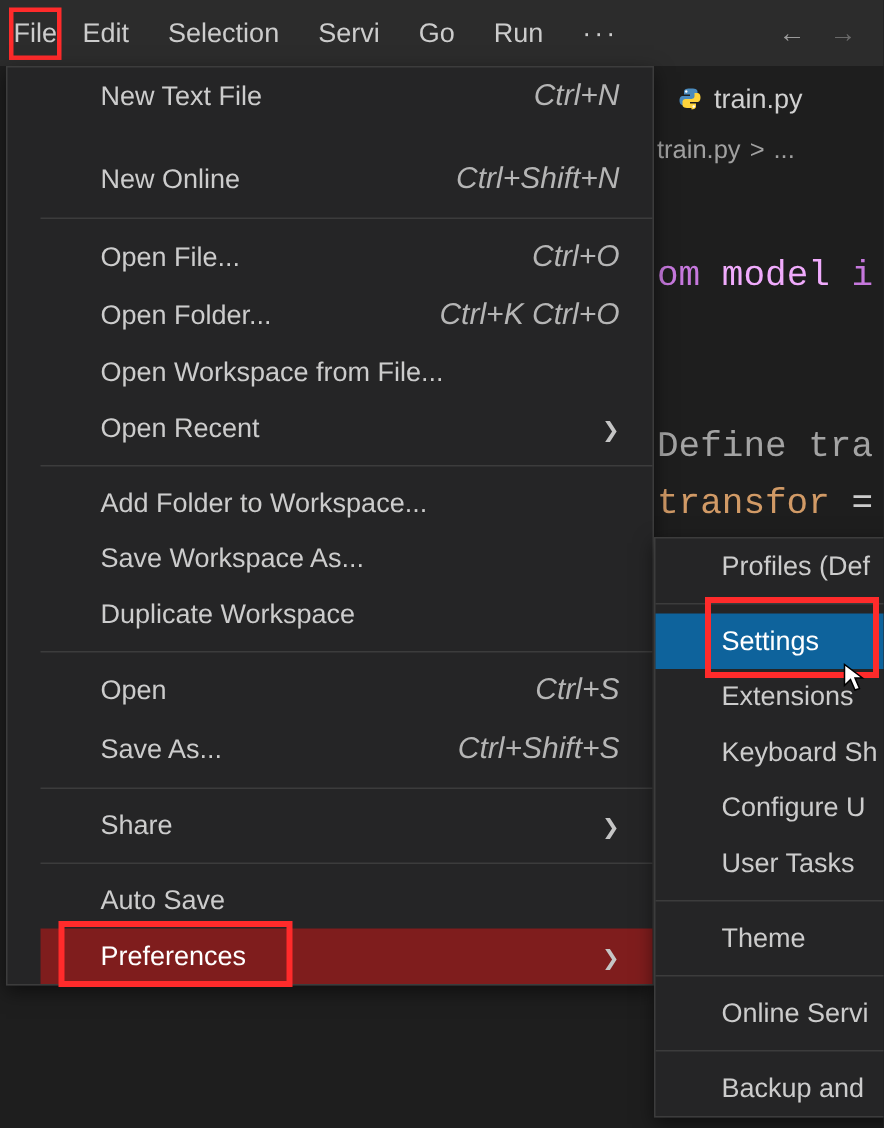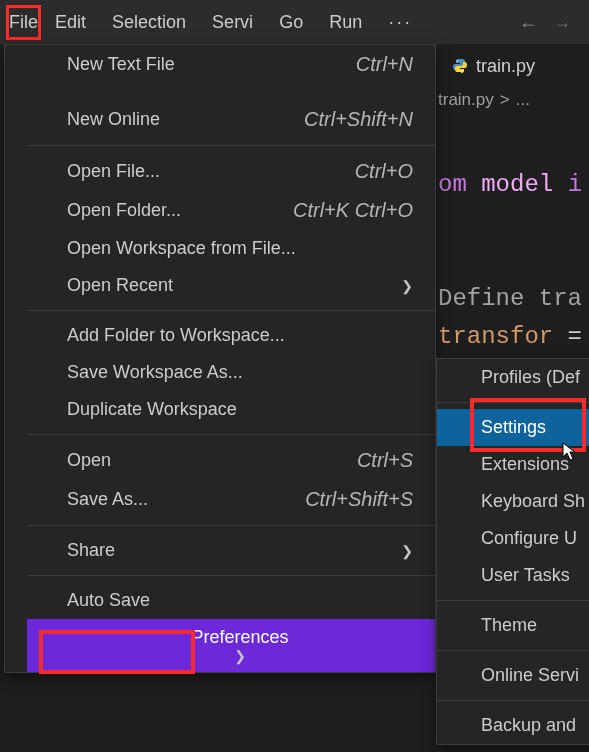--- a/index.html
+++ b/index.html
@@ -55,23 +55,22 @@
     justify-content: space-between;
     align-items: center;
     padding: 8px 22px 8px 40px;
     font-size: 18px;
     color: #cccccc;
     cursor: pointer;
     position: relative;
   }
   .dd-item.disabled { color: #777; }
   .dd-item.highlighted {
-    background: #6d28d9;
+    background: #7f1d1d;
     color: #ffffff;
-    flex-direction: column;
   }
   .dd-item .shortcut { color: #b5b5b5; font-size: 20px; font-style: italic; }
   .dd-item.disabled .shortcut { color: #777; }
   .dd-sep {
     height: 1px;
     background: #3c3c3c;
     margin: 6px 0;
   }
   .submenu-arrow {
     font-size: 14px;

